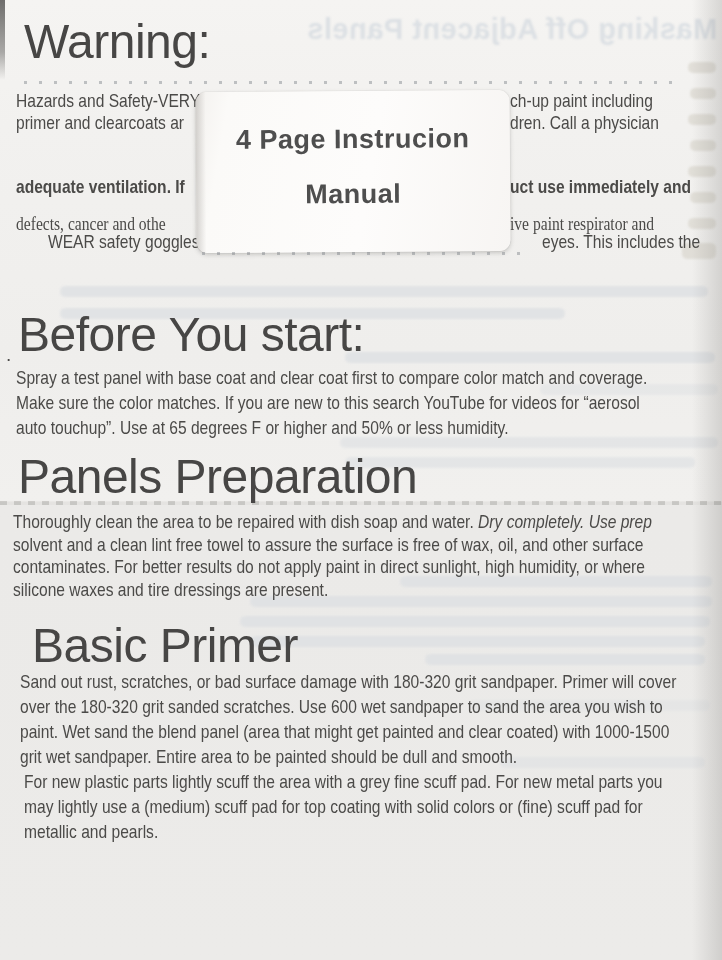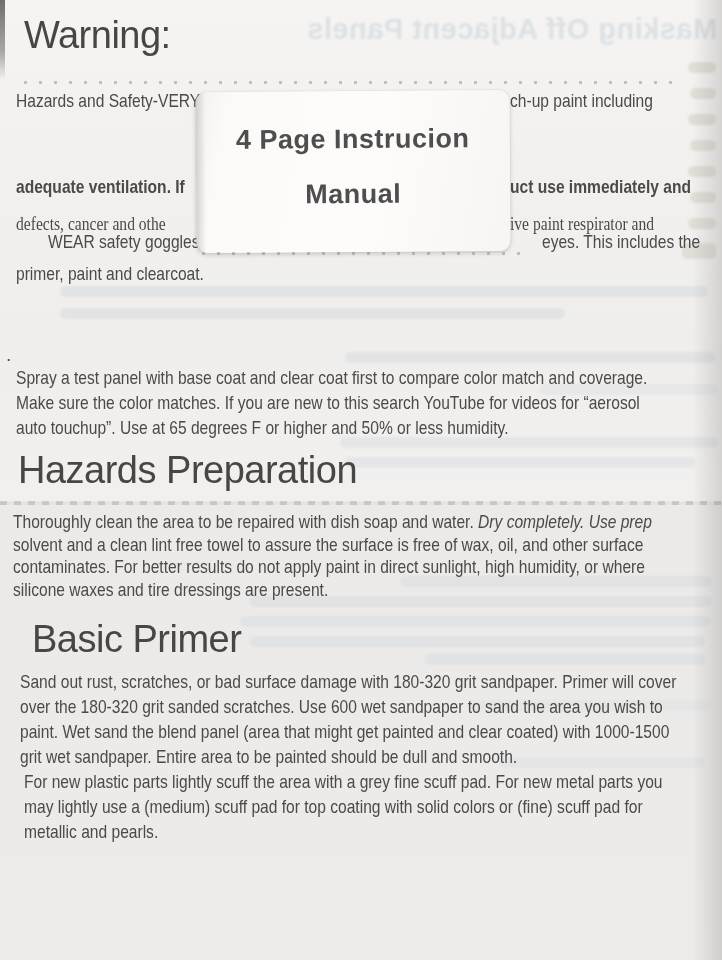--- a/index.html
+++ b/index.html
@@ -22,21 +22,21 @@
 
   
   .ghost-heading{position:absolute;left:305px;top:13px;width:414px;
     font-size:29px;font-weight:600;letter-spacing:.5px;color:#dce0e4;
     transform:scaleX(-1);filter:blur(.8px);text-align:center;white-space:nowrap;}
   .gr{position:absolute;height:11px;border-radius:5px;background:#dde0e3;
     filter:blur(1.3px);opacity:.75;}
   .gr.tan{background:#dbd8d0;}
 
   
-  .h{position:absolute;font-size:38px;color:#474645;letter-spacing:-.5px;white-space:nowrap;z-index:2;}
+  .h{position:absolute;font-size:48px;color:#474645;letter-spacing:-.5px;white-space:nowrap;z-index:2;}
 
   
   .tl{position:absolute;font-size:19px;color:#4b4a48;white-space:nowrap;
     transform:scaleX(.82);transform-origin:0 0;z-index:2;}
   .warn-line{position:absolute;left:16px;width:690px;height:22px;z-index:2;}
   .warn-line .frag{position:absolute;top:0;font-size:19px;color:#4b4a48;white-space:nowrap;
     display:inline-block;transform:scaleX(.82);transform-origin:0 0;}
   .warn-line .fl{left:0;}
   .warn-line .fr{left:494px;}
   .em{font-style:italic;}
@@ -88,43 +88,44 @@
   <div class="gr" style="left:425px;top:654px;width:280px;"></div>
   <div class="gr" style="left:470px;top:700px;width:240px;opacity:.4;"></div>
   <div class="gr" style="left:500px;top:757px;width:205px;opacity:.5;"></div>
 
   <div class="h" style="left:24px;top:14px;">Warning:</div>
 
   <div class="warn-line" style="top:90px;">
     <span class="frag fl">Hazards and Safety-VERY</span>
     <span class="frag fr">ch-up paint including</span>
   </div>
+  <div class="warn-line" style="top:111.6px;">
+    <span class="frag fl">primer and clearcoats ar</span>
+    <span class="frag fr">dren. Call a physician</span>
+  </div>
   <div class="warn-line" style="top:176.4px;font-weight:bold;">
     <span class="frag fl">adequate ventilation. If</span>
     <span class="frag fr">uct use immediately and</span>
   </div>
   <div class="warn-line" style="top:213px;font-family:Liberation Serif, serif;">
     <span class="frag fl">defects, cancer and othe</span>
     <span class="frag fr">ive paint respirator and</span>
   </div>
   <div class="warn-line" style="top:231px;margin-left:32px;">
     <span class="frag fl">WEAR safety goggles wh</span>
     <span class="frag fr">eyes. This includes the</span>
   </div>
-  <div class="warn-line" style="top:262.8px;">
-    <span class="frag fl">primer, paint and clearcoat.</span>
-    <span class="frag fr"></span>
-  </div>
 
+  <div class="h" style="left:18px;top:307px;">Before You start:</div>
   <div class="stray" style="left:6px;top:344px;">.</div>
   <div class="tl" style="left:16px;top:367px;">Spray a test panel with base coat and clear coat first to compare color match and coverage.</div>
   <div class="tl" style="left:16px;top:392px;">Make sure the color matches.  If you are new to this search YouTube for videos for “aerosol</div>
   <div class="tl" style="left:16px;top:417px;">auto touchup”.  Use at 65 degrees F or higher and 50% or less humidity.</div>
 
-  <div class="h" style="left:18px;top:449px;">Hazards Preparation</div>
+  <div class="h" style="left:18px;top:449px;">Panels Preparation</div>
   <div class="tl" style="left:13px;top:511px;">
     <span>Thoroughly clean the area to be repaired with dish soap and water.  </span><span class="em">Dry completely. Use prep</span>
   </div>
   <div class="tl" style="left:13px;top:533.5px;">solvent and a clean lint free towel to assure the surface is free of wax, oil, and other surface</div>
   <div class="tl" style="left:13px;top:556px;">contaminates. For better results do not apply paint in direct sunlight, high humidity, or where</div>
   <div class="tl" style="left:13px;top:578.5px;">silicone waxes and tire dressings are present.</div>
 
   <div class="h" style="left:32px;top:618px;">Basic Primer</div>
   <div class="tl" style="left:20px;top:671px;">Sand out rust, scratches, or bad surface damage with 180-320 grit sandpaper. Primer will cover</div>
   <div class="tl" style="left:20px;top:696px;">over the 180-320 grit sanded scratches. Use 600 wet sandpaper to sand the area you wish to</div>

